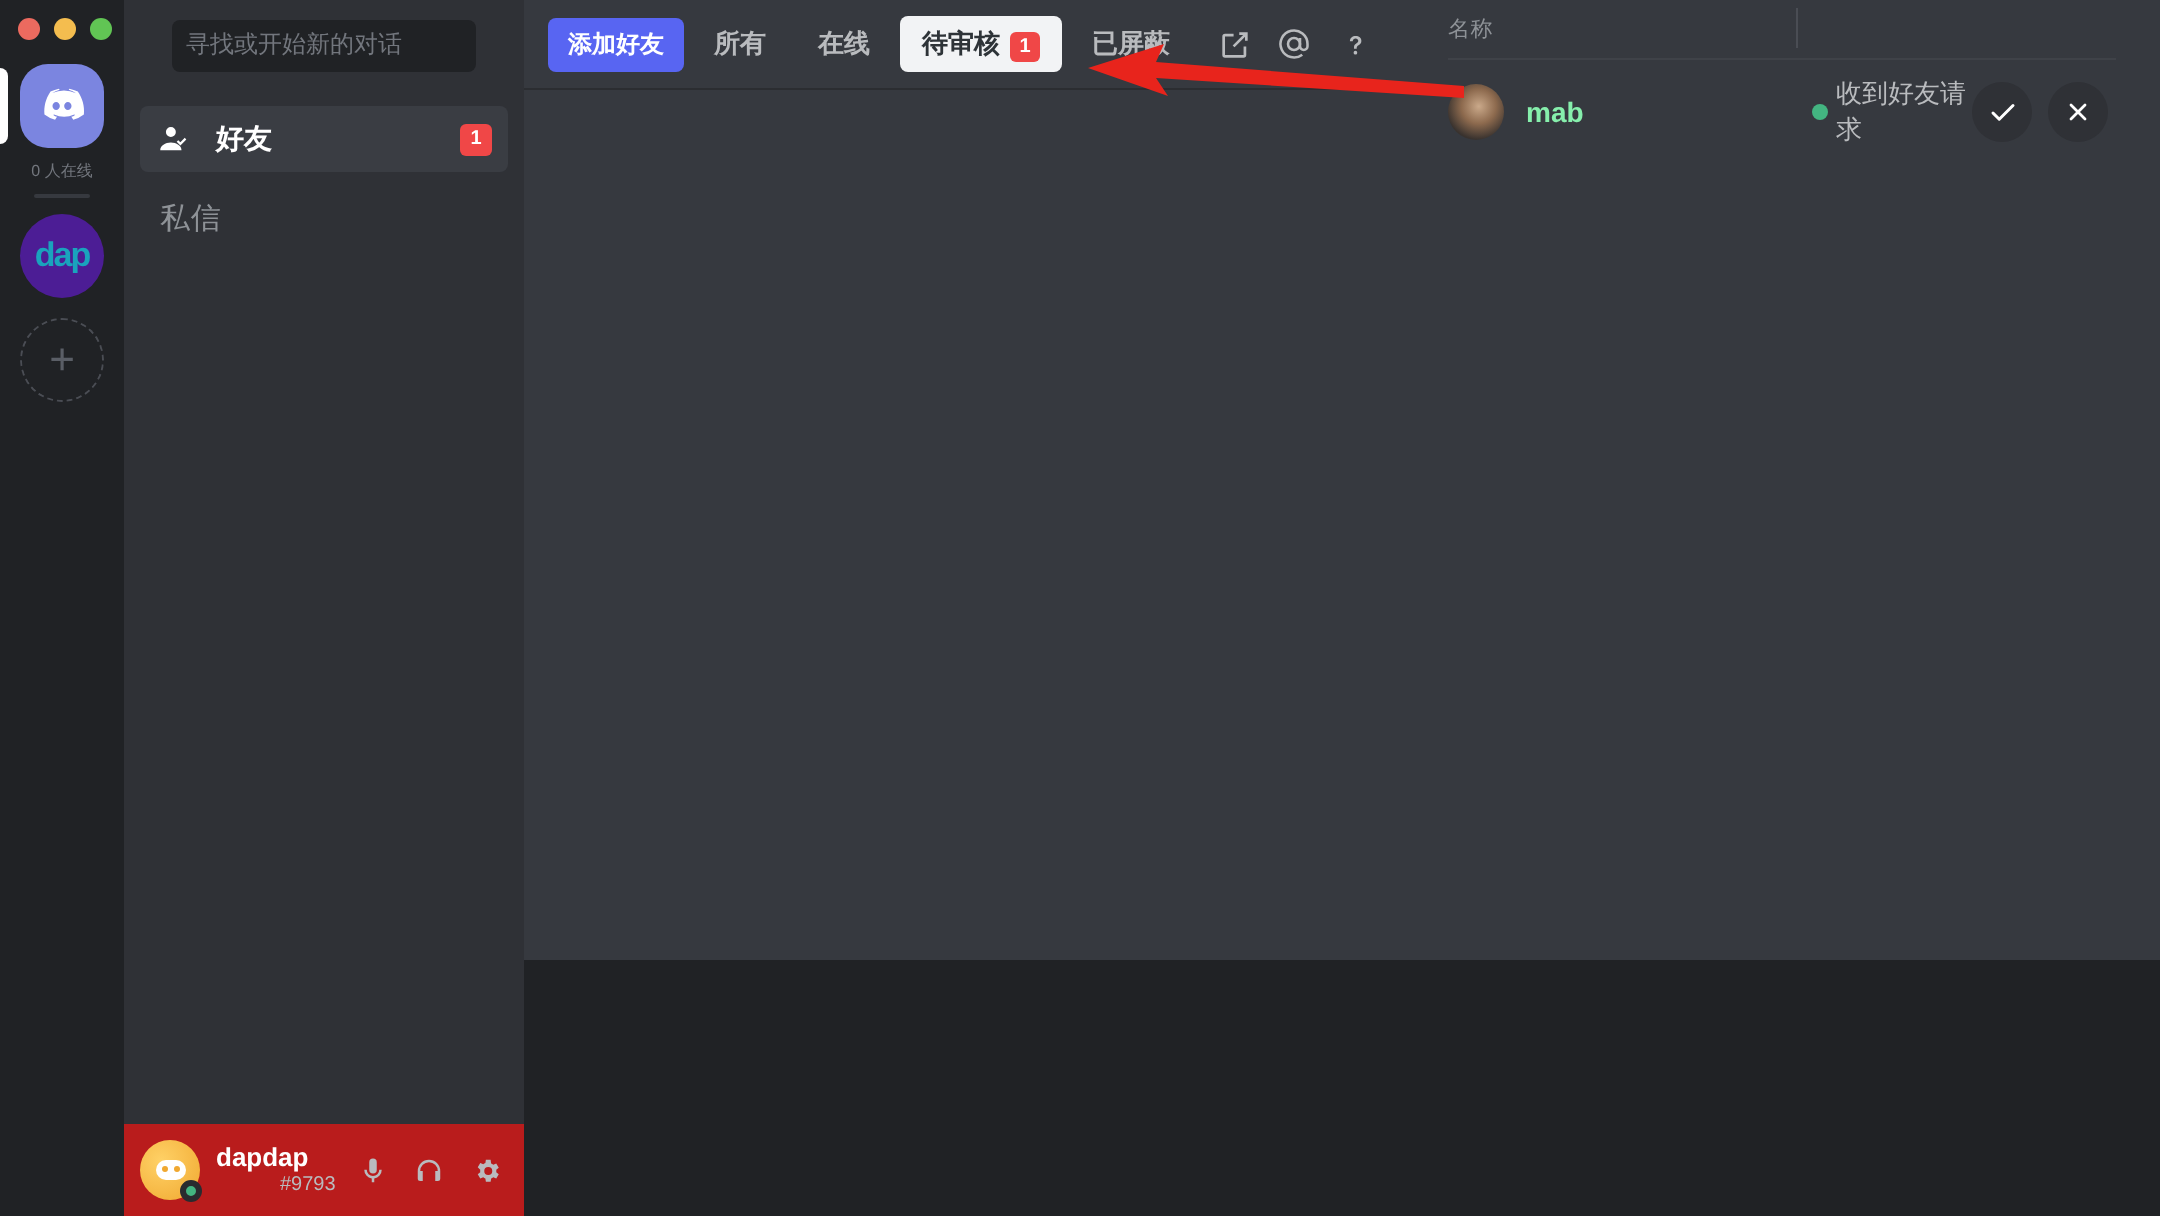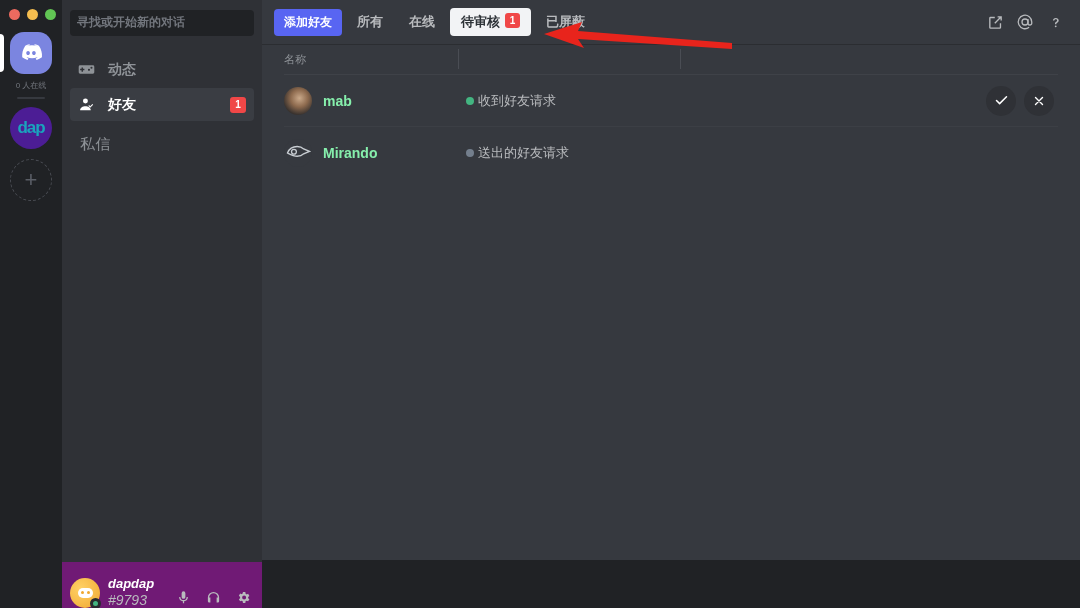--- a/index.html
+++ b/index.html
@@ -51,21 +51,21 @@
     border: 1px dashed #4a4d54;
     display: flex; align-items: center; justify-content: center;
     color: #5a5e66; font-size: 22px; font-weight: 300; margin-top: 10px;
   }
 
   
   .sidebar {
     width: 200px; height: 608px; background: #2f3136;
     display: flex; flex-direction: column; position: relative;
   }
-  .search-zone { height: 45px; display: flex; align-items: center; padding: 0 8px; font-weight: bold; }
+  .search-zone { height: 45px; display: flex; align-items: center; padding: 0 24px; }
   .search-box {
     width: 100%; height: 26px; background: #202225; border-radius: 4px;
     display: flex; align-items: center; padding: 0 7px;
     color: #72767d; font-size: 12px;
   }
   .nav-list { padding: 8px 8px 0; flex: 1; }
   .nav-item {
     height: 33px; border-radius: 4px; display: flex; align-items: center;
     padding: 0 8px; color: #8e9297; margin-bottom: 2px; position: relative;
   }
@@ -79,22 +79,22 @@
     min-width: 16px; height: 16px; border-radius: 3px;
     display: flex; align-items: center; justify-content: center; padding: 0 4px;
   }
   .dm-header {
     margin-top: 14px; padding: 0 10px;
     font-size: 15px; color: #8e9297; letter-spacing: .4px;
   }
 
   
   .user-panel {
-    height: 46px; background: #701a75; display: flex; align-items: flex-end;
-    padding: 0 8px; gap: 8px; font-style: italic;
+    height: 46px; background: #b91c1c; display: flex; align-items: center;
+    padding: 0 8px; gap: 8px;
   }
   .avatar-wrap { position: relative; width: 30px; height: 30px; flex: none; }
   .user-avatar {
     width: 30px; height: 30px; border-radius: 50%;
     background: radial-gradient(circle at 35% 35%, #ffd166, #f0a830);
     display: flex; align-items: center; justify-content: center;
   }
   .user-avatar .face { width: 15px; height: 10px; background: #fff; border-radius: 5px; position: relative; }
   .user-avatar .face::before, .user-avatar .face::after {
     content: ""; position: absolute; top: 3px; width: 3px; height: 3px;
@@ -102,36 +102,36 @@
   }
   .user-avatar .face::before { left: 3px; }
   .user-avatar .face::after  { right: 3px; }
   .status-dot {
     position: absolute; right: -1px; bottom: -1px;
     width: 11px; height: 11px; border-radius: 50%;
     background: #43b581; border: 3px solid #292b2f;
   }
   .user-text { flex: 1; line-height: 1.15; }
   .user-name { font-size: 13px; color: #fff; font-weight: bold; }
-  .user-tag { font-size: 14px; color: #b9bbbe; }
+  .user-tag { font-size: 10px; color: #b9bbbe; margin-left: 32px; }
   .u-icon { width: 22px; height: 22px; display: flex; align-items: center; justify-content: center; color: #b9bbbe; }
 
   
-  .main { flex: 1; height: 560px; background: #36393f; display: flex; flex-direction: column; }
+  .main { flex: 1; height: 480px; background: #36393f; display: flex; flex-direction: row; }
   .topbar {
     height: 45px; display: flex; align-items: center; padding: 0 12px 0 12px;
     border-bottom: 1px solid #2b2d31; gap: 4px;
   }
   .add-friend-btn {
     background: #5865f2; color: #fff; font-size: 12px; font-weight: bold;
     padding: 5px 10px; border-radius: 4px; border: none;
   }
   .tab {
     color: #b9bbbe; font-size: 13px; font-weight: bold;
-    padding: 5px 11px; border-radius: 4px; display: flex; align-items: flex-start; gap: 5px;
+    padding: 5px 11px; border-radius: 4px; display: flex; align-items: flex-end; gap: 5px;
   }
   .tab.active { background: #f2f3f5; color: #2e3338; }
   .tab-badge {
     background: #f04747; color: #fff; font-size: 10px; font-weight: bold;
     min-width: 15px; height: 15px; border-radius: 3px;
     display: flex; align-items: center; justify-content: center; padding: 0 3px;
   }
   .top-spacer { flex: 1; }
   .top-icon { width: 26px; height: 26px; display: flex; align-items: center; justify-content: center; color: #b9bbbe; }
 
@@ -203,28 +203,20 @@
       <div class="add-server">+</div>
     </div>
   </div>
 
   <div class="sidebar">
     <div class="search-zone">
       <div class="search-box">寻找或开始新的对话</div>
     </div>
 
     <div class="nav-list">
-      <div class="nav-item">
-        <span class="nav-ico">
-          <svg width="17" height="17" viewBox="0 0 24 24" fill="currentColor">
-            <path d="M21 6H3a2 2 0 0 0-2 2v8a2 2 0 0 0 2 2h18a2 2 0 0 0 2-2V8a2 2 0 0 0-2-2zM9 13H7v2H5v-2H3v-2h2V9h2v2h2v2zm6.5 1a1.5 1.5 0 1 1 0-3 1.5 1.5 0 0 1 0 3zm3.5-3a1.5 1.5 0 1 1 0-3 1.5 1.5 0 0 1 0 3z"></path>
-          </svg>
-        </span>
-        <span class="nav-label">动态</span>
-      </div>
 
       <div class="nav-item active">
         <span class="nav-ico">
           <svg width="17" height="17" viewBox="0 0 24 24" fill="currentColor">
             <path d="M14 7a3.5 3.5 0 1 1-7 0 3.5 3.5 0 0 1 7 0zM3 20c0-3.3 3.6-5.5 7.5-5.5S18 16.7 18 20H3zm17.3-8.8-3.1 3.1-1.5-1.5-1.1 1.1 2.6 2.6 4.2-4.2-1.1-1.1z"></path>
           </svg>
         </span>
         <span class="nav-label">好友</span>
         <span class="nav-badge">1</span>
       </div>
@@ -324,35 +316,20 @@
             </svg>
           </span>
           <span class="act-btn">
             <svg width="14" height="14" viewBox="0 0 24 24" fill="none" stroke="#fff" stroke-width="2.4" stroke-linecap="round">
               <path d="M18 6 6 18M6 6l12 12"></path>
             </svg>
           </span>
         </div>
       </div>
 
-      <div class="row">
-        <div class="row-name">
-          <div class="r-avatar logo">
-            <svg width="26" height="22" viewBox="0 0 32 26" fill="none" stroke="currentColor" stroke-width="1.6">
-              <path d="M3 13c2-5 7-8 12-8 5 0 8 3 8 3l7 3-7 3s-3 3-8 3c-5 0-10-3-12-4z"></path>
-              <circle cx="11" cy="11.5" r="3"></circle>
-            </svg>
-          </div>
-          <span class="r-username">Mirando</span>
-        </div>
-        <div class="row-status">
-          <span class="s-dot" style="background:#747f8d"></span>
-          <span>送出的好友请求</span>
-        </div>
-      </div>
     </div>
   </div>
 
   <svg class="arrow" width="200" height="36" viewBox="0 0 200 36">
     <path d="M8 16 L46 4 L42 13 L196 25 L196 31 L42 21 L48 30 Z" fill="#e8241c"></path>
   </svg>
 
 </div>
 
 </body></html>

